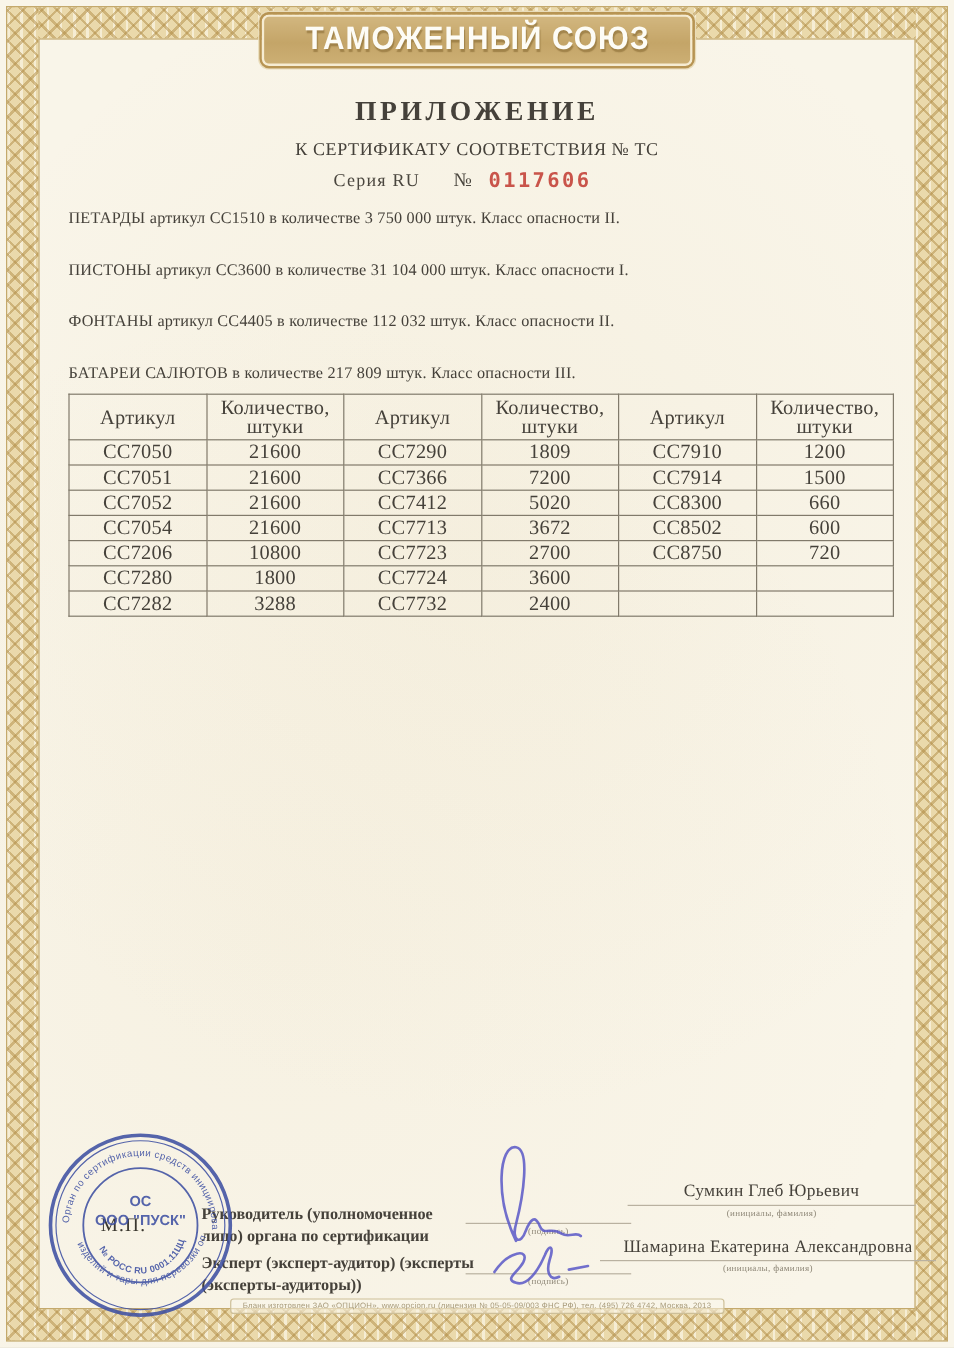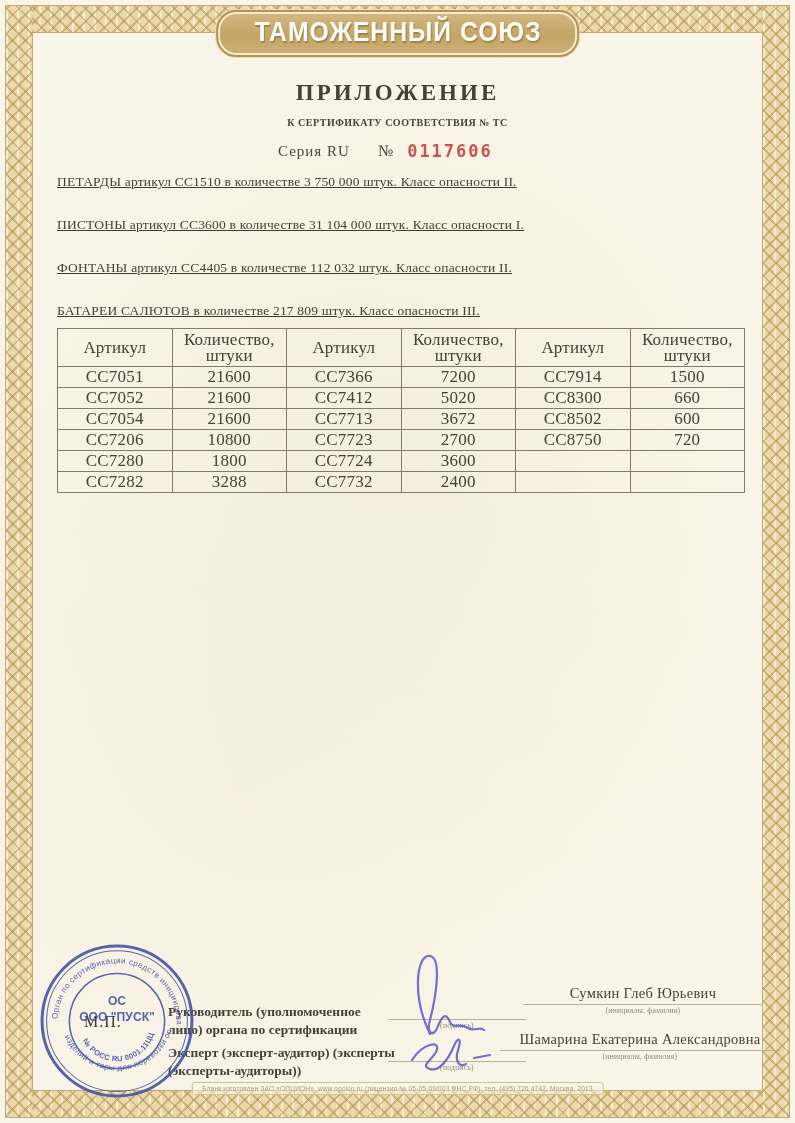--- a/index.html
+++ b/index.html
@@ -23,56 +23,56 @@
   .frame-bottom{bottom:6px;left:6px;right:6px;height:26px;}
   .frame-left{top:6px;bottom:6px;left:6px;width:26px;}
   .frame-right{top:6px;bottom:6px;right:6px;width:26px;}
   .frame-outer-line{position:absolute;inset:5px;border:1px solid #c4a96c;pointer-events:none;}
   .frame-inner-line{position:absolute;inset:32px;border:1px solid #c4a96c;pointer-events:none;background:transparent;}
 
   
   .banner{
     position:absolute;top:10px;left:50%;transform:translateX(-50%);
     background:linear-gradient(180deg,#d3b881 0%,#c4a568 55%,#cdb075 100%);
-    border:2px solid #b79453;border-radius:20px;
+    border:2px solid #b79453;border-radius:8px;
     box-shadow:inset 0 0 0 2px #f6ecd2, 0 0 0 1px #e9dcb9;
     padding:5px 24px 7px;z-index:5;
   }
   .banner-text{
     font-family:"Liberation Sans", sans-serif;font-weight:bold;font-size:27px;
     color:#fdfcf6;letter-spacing:1px;white-space:nowrap;display:inline-block;
     transform:scaleX(.92);text-shadow:1px 2px 1px rgba(130,100,45,.55);
   }
 
   .doc-title{
     position:absolute;top:80px;left:0;width:100%;text-align:center;
     font-size:23px;font-weight:bold;letter-spacing:3px;color:#45413a;
   }
   .cert-line{
     position:absolute;top:117px;left:0;width:100%;
     display:flex;justify-content:center;align-items:flex-end;gap:10px;
   }
-  .cert-prefix{font-size:10px;font-weight:bold;letter-spacing:.5px;color:#45413a;}
+  .cert-prefix{font-size:15px;font-weight:normal;letter-spacing:.5px;color:#45413a;}
   .cert-number{
     font-size:15px;color:#4a463e;min-width:235px;text-align:center;
     border-bottom:1px solid #a49c8c;padding:0 6px 1px;
   }
   .series-line{
     position:absolute;top:141px;left:0;width:100%;
     display:flex;justify-content:flex-start;align-items:center;gap:14px;
     padding-left:278px;box-sizing:border-box;
   }
   .series-label{font-size:15px;color:#4a463e;letter-spacing:1px;}
   .series-no-sign{font-size:16px;color:#4a463e;margin-left:14px;}
   .serial-number{
     font-family:"DejaVu Sans Mono", monospace;font-size:17px;font-weight:bold;
     color:#c9544a;letter-spacing:2px;
   }
 
-  .paragraphs{position:absolute;left:57px;right:40px;top:172px;text-decoration:underline;}
+  .paragraphs{position:absolute;left:57px;right:40px;top:172px;}
   .paragraphs p{margin:0 0 24px;font-size:13.5px;line-height:19px;color:#45413a;letter-spacing:.2px;}
 
   .goods-table{
     position:absolute;left:57px;right:50px;top:328px;
     border-collapse:collapse;width:688px;table-layout:fixed;
     font-size:17px;color:#45413a;
   }
   .goods-table th,.goods-table td{
     border:1px solid #817a6b;text-align:center;vertical-align:middle;
     padding:0 4px;height:18px;font-weight:normal;letter-spacing:.2px;
@@ -146,20 +146,28 @@
       <tr>
         <th>Артикул</th>
         <th>Количество, штуки</th>
         <th>Артикул</th>
         <th>Количество, штуки</th>
         <th>Артикул</th>
         <th>Количество, штуки</th>
       </tr>
     </thead>
     <tbody>
+      <tr>
+        <td>СС7050</td>
+        <td>21600</td>
+        <td>СС7290</td>
+        <td>1809</td>
+        <td>СС7910</td>
+        <td>1200</td>
+      </tr>
       <tr>
         <td>СС7051</td>
         <td>21600</td>
         <td>СС7366</td>
         <td>7200</td>
         <td>СС7914</td>
         <td>1500</td>
       </tr>
       <tr>
         <td>СС7052</td>

